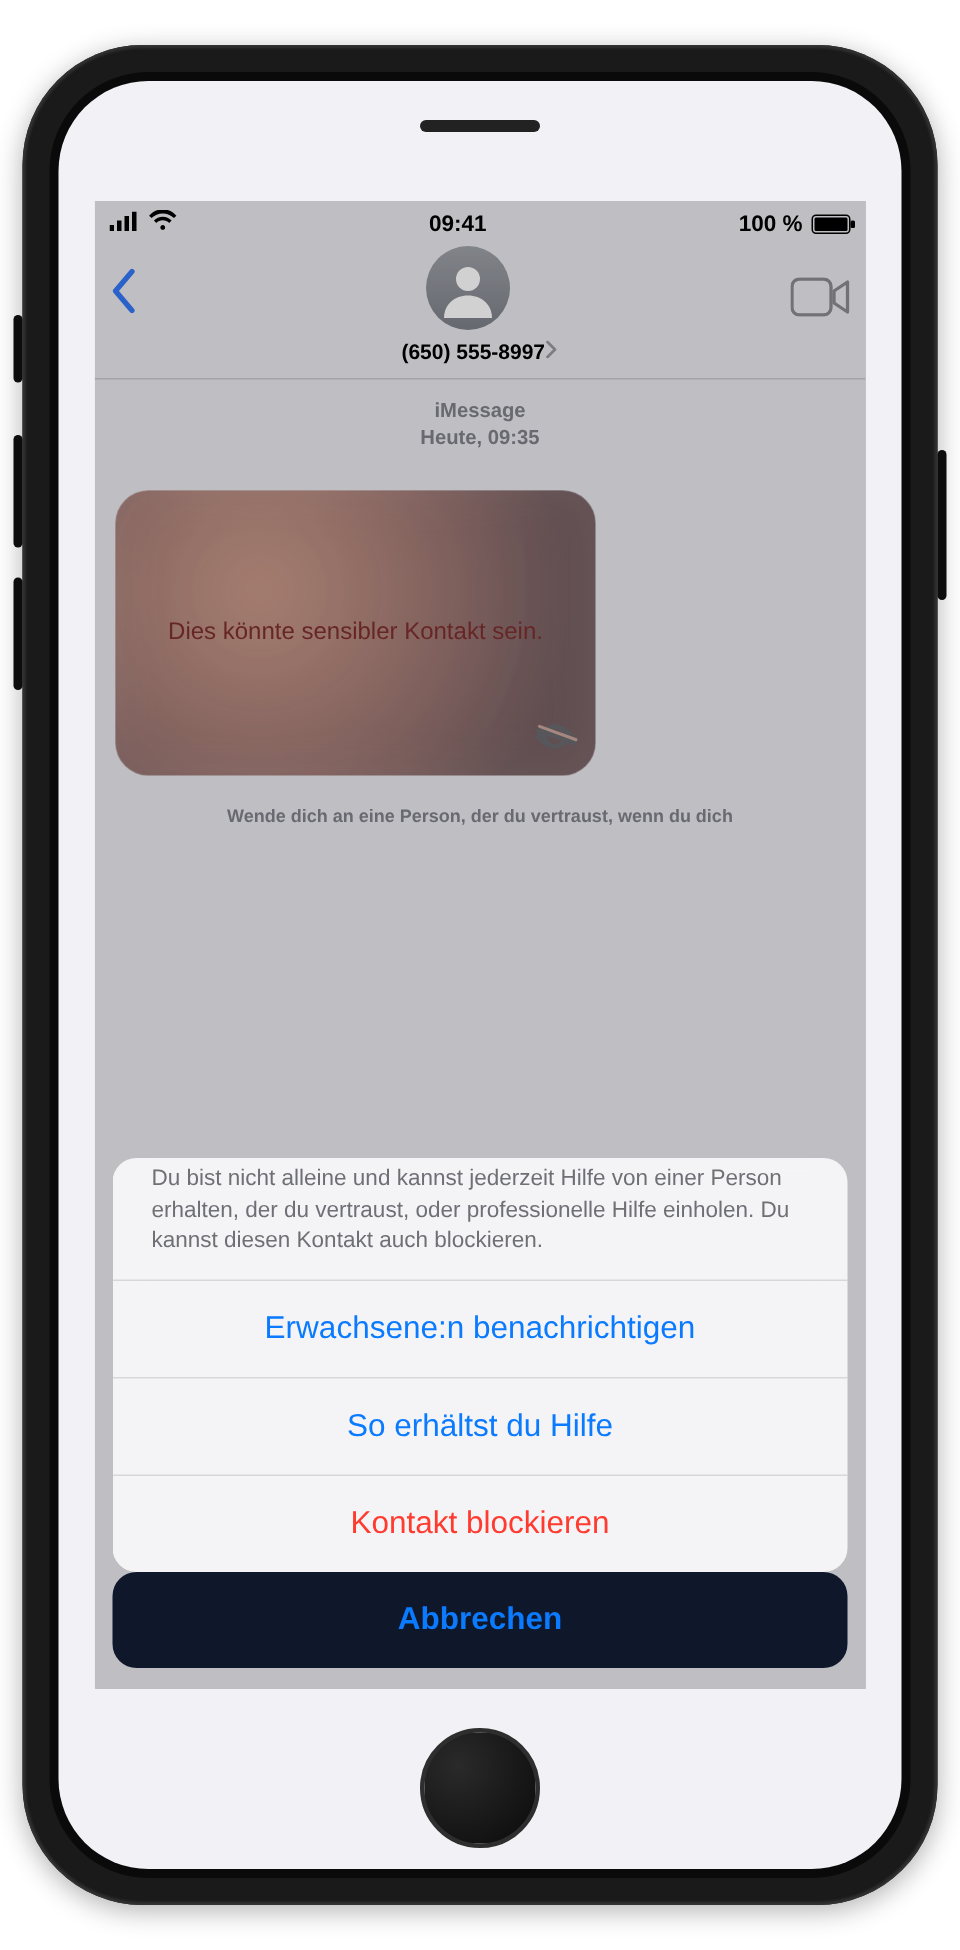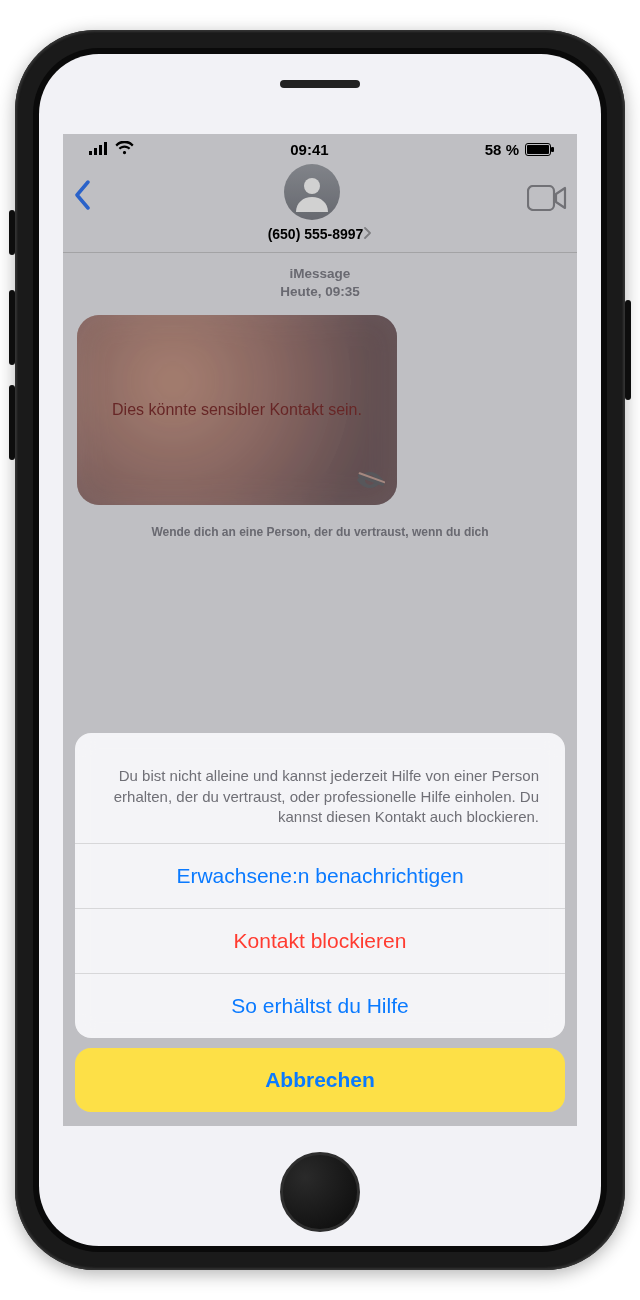--- a/index.html
+++ b/index.html
@@ -62,21 +62,21 @@
   .display-area {
     position:absolute;
     top: 80px; left: 24px; right: 24px; bottom: 120px;
     background:#eaeaee;
     overflow:hidden;
   }
   
   .status-bar {
     height: 30px;
     display:flex; align-items:center; justify-content:space-between;
-    padding: 0 26px;
+    padding: 0 10px;
     font-size: 15px; font-weight:600; color:#000;
     background:#eaeaee;
   }
   .status-left, .status-right { display:flex; align-items:center; gap:6px; }
   .battery-shell { display:inline-flex; align-items:center; gap:2px;}
   .battery { width:26px; height:13px; border:1.5px solid #000; border-radius:3px; position:relative; }
   .battery::after { content:""; position:absolute; right:-4px; top:3px; width:2.5px; height:5px; background:#000; border-radius:1px;}
   .battery-fill { position:absolute; left:1px; top:1px; bottom:1px; right:1px; background:#000; border-radius:1px;}
   
   .nav {
@@ -93,21 +93,21 @@
     width:56px; height:56px; border-radius:50%;
     background: linear-gradient(#9ea1a8,#7d8088);
     display:flex; align-items:center; justify-content:center;
     margin-top:-6px;
   }
   .avatar svg { fill:#fff; }
   .contact-line { display:flex; align-items:center; gap:1px; margin-top:6px; font-size:14px; font-weight:600; color:#000;}
   .contact-chev { color:#9a9a9e; font-size:14px; }
   
   .thread { padding: 12px 14px; }
-  .thread-meta { text-align:center; color:#80808a; font-size:13.5px; font-weight:600; line-height:1.35; margin-bottom:14px;}
+  .thread-meta { text-align:center; color:#80808a; font-size:13.5px; font-weight:600; line-height:1.35; margin-bottom:26px;}
   .thread-meta .sub { font-weight:700; }
   .bubble {
     width: 320px; height: 190px;
     border-radius: 22px;
     position:relative;
     display:flex; align-items:center; justify-content:center;
     overflow:hidden;
     background:
       radial-gradient(circle at 30% 35%, rgba(210,160,140,0.95), rgba(160,120,115,0.9) 45%, rgba(110,90,95,0.92) 80%);
     filter: blur(0.3px);
@@ -132,43 +132,42 @@
     position:absolute; left:0; right:0; bottom:0;
     padding: 0 12px 14px 12px;
   }
   .sheet {
     background: rgba(248,248,250,0.94);
     backdrop-filter: blur(10px);
     border-radius: 16px;
     overflow:hidden;
   }
   .sheet-msg {
-    padding: 33px 26px 16px 26px;
-    text-align:right;
+    padding: 4px 26px 16px 26px;
+    text-align:left;
     color:#6f6f76;
     font-size:15px;
     line-height:1.35;
     border-bottom:1px solid rgba(0,0,0,0.12);
   }
   .sheet-btn {
     display:block; width:100%;
     padding: 20px 10px;
     text-align:center;
     font-size:21px;
     background:transparent;
     border:none;
     border-bottom:1px solid rgba(0,0,0,0.12);
     cursor:pointer;
   }
   .sheet-btn:last-child { border-bottom:none; }
   .blue { color:#0a7aff; }
   .red  { color:#ff3b30; }
   .cancel {
-    margin-top:10px;
-    background:#fde047;
+    background:#0f172a;
     border-radius:16px;
     text-align:center;
     padding:20px 10px;
     font-size:21px;
     font-weight:600;
     color:#0a7aff;
     cursor:pointer;
   }
 </style>
 </head>
@@ -197,21 +196,21 @@
                   </svg>
               </span>
               <span>
                 <svg width="19" height="14" viewBox="0 0 19 14">
                     <path d="M9.5 13.2c.9 0 1.6-.7 1.6-1.6s-.7-1.6-1.6-1.6-1.6.7-1.6 1.6.7 1.6 1.6 1.6zm-4.3-4.6c1.1-1.1 2.6-1.8 4.3-1.8s3.2.7 4.3 1.8l1.6-1.6C13.8 5.4 11.8 4.5 9.5 4.5S5.2 5.4 3.6 7l1.6 1.6zM.4 3.8l1.6 1.6C4 3.4 6.6 2.3 9.5 2.3s5.5 1.1 7.5 3.1l1.6-1.6C16.1.9 13 -.4 9.5 -.4S2.9.9.4 3.8z" fill="#000"></path>
                   </svg>
               </span>
             </div>
             <div>09:41</div>
             <div class="status-right">
-              <span>58 %</span>
+              <span>100 %</span>
               <span class="battery-shell">
                 <span class="battery">
                     <span class="battery-fill"></span>
                   </span>
               </span>
             </div>
           </div>
 
           <div class="nav">
             <div class="nav-row">
@@ -262,22 +261,22 @@
             </div>
             <div class="caption">Wende dich an eine Person, der du vertraust, wenn du dich</div>
           </div>
 
           <div class="dim"></div>
 
           <div class="sheet-wrap">
             <div class="sheet">
               <div class="sheet-msg">Du bist nicht alleine und kannst jederzeit Hilfe von einer Person erhalten, der du vertraust, oder professionelle Hilfe einholen. Du kannst diesen Kontakt auch blockieren.</div>
               <button class="sheet-btn blue">Erwachsene:n benachrichtigen</button>
+              <button class="sheet-btn blue">So erhältst du Hilfe</button>
               <button class="sheet-btn red">Kontakt blockieren</button>
-              <button class="sheet-btn blue">So erhältst du Hilfe</button>
             </div>
             <div class="cancel">Abbrechen</div>
           </div>
 
         </div>
       </div>
     </div>
   </div>
 </div>
 

